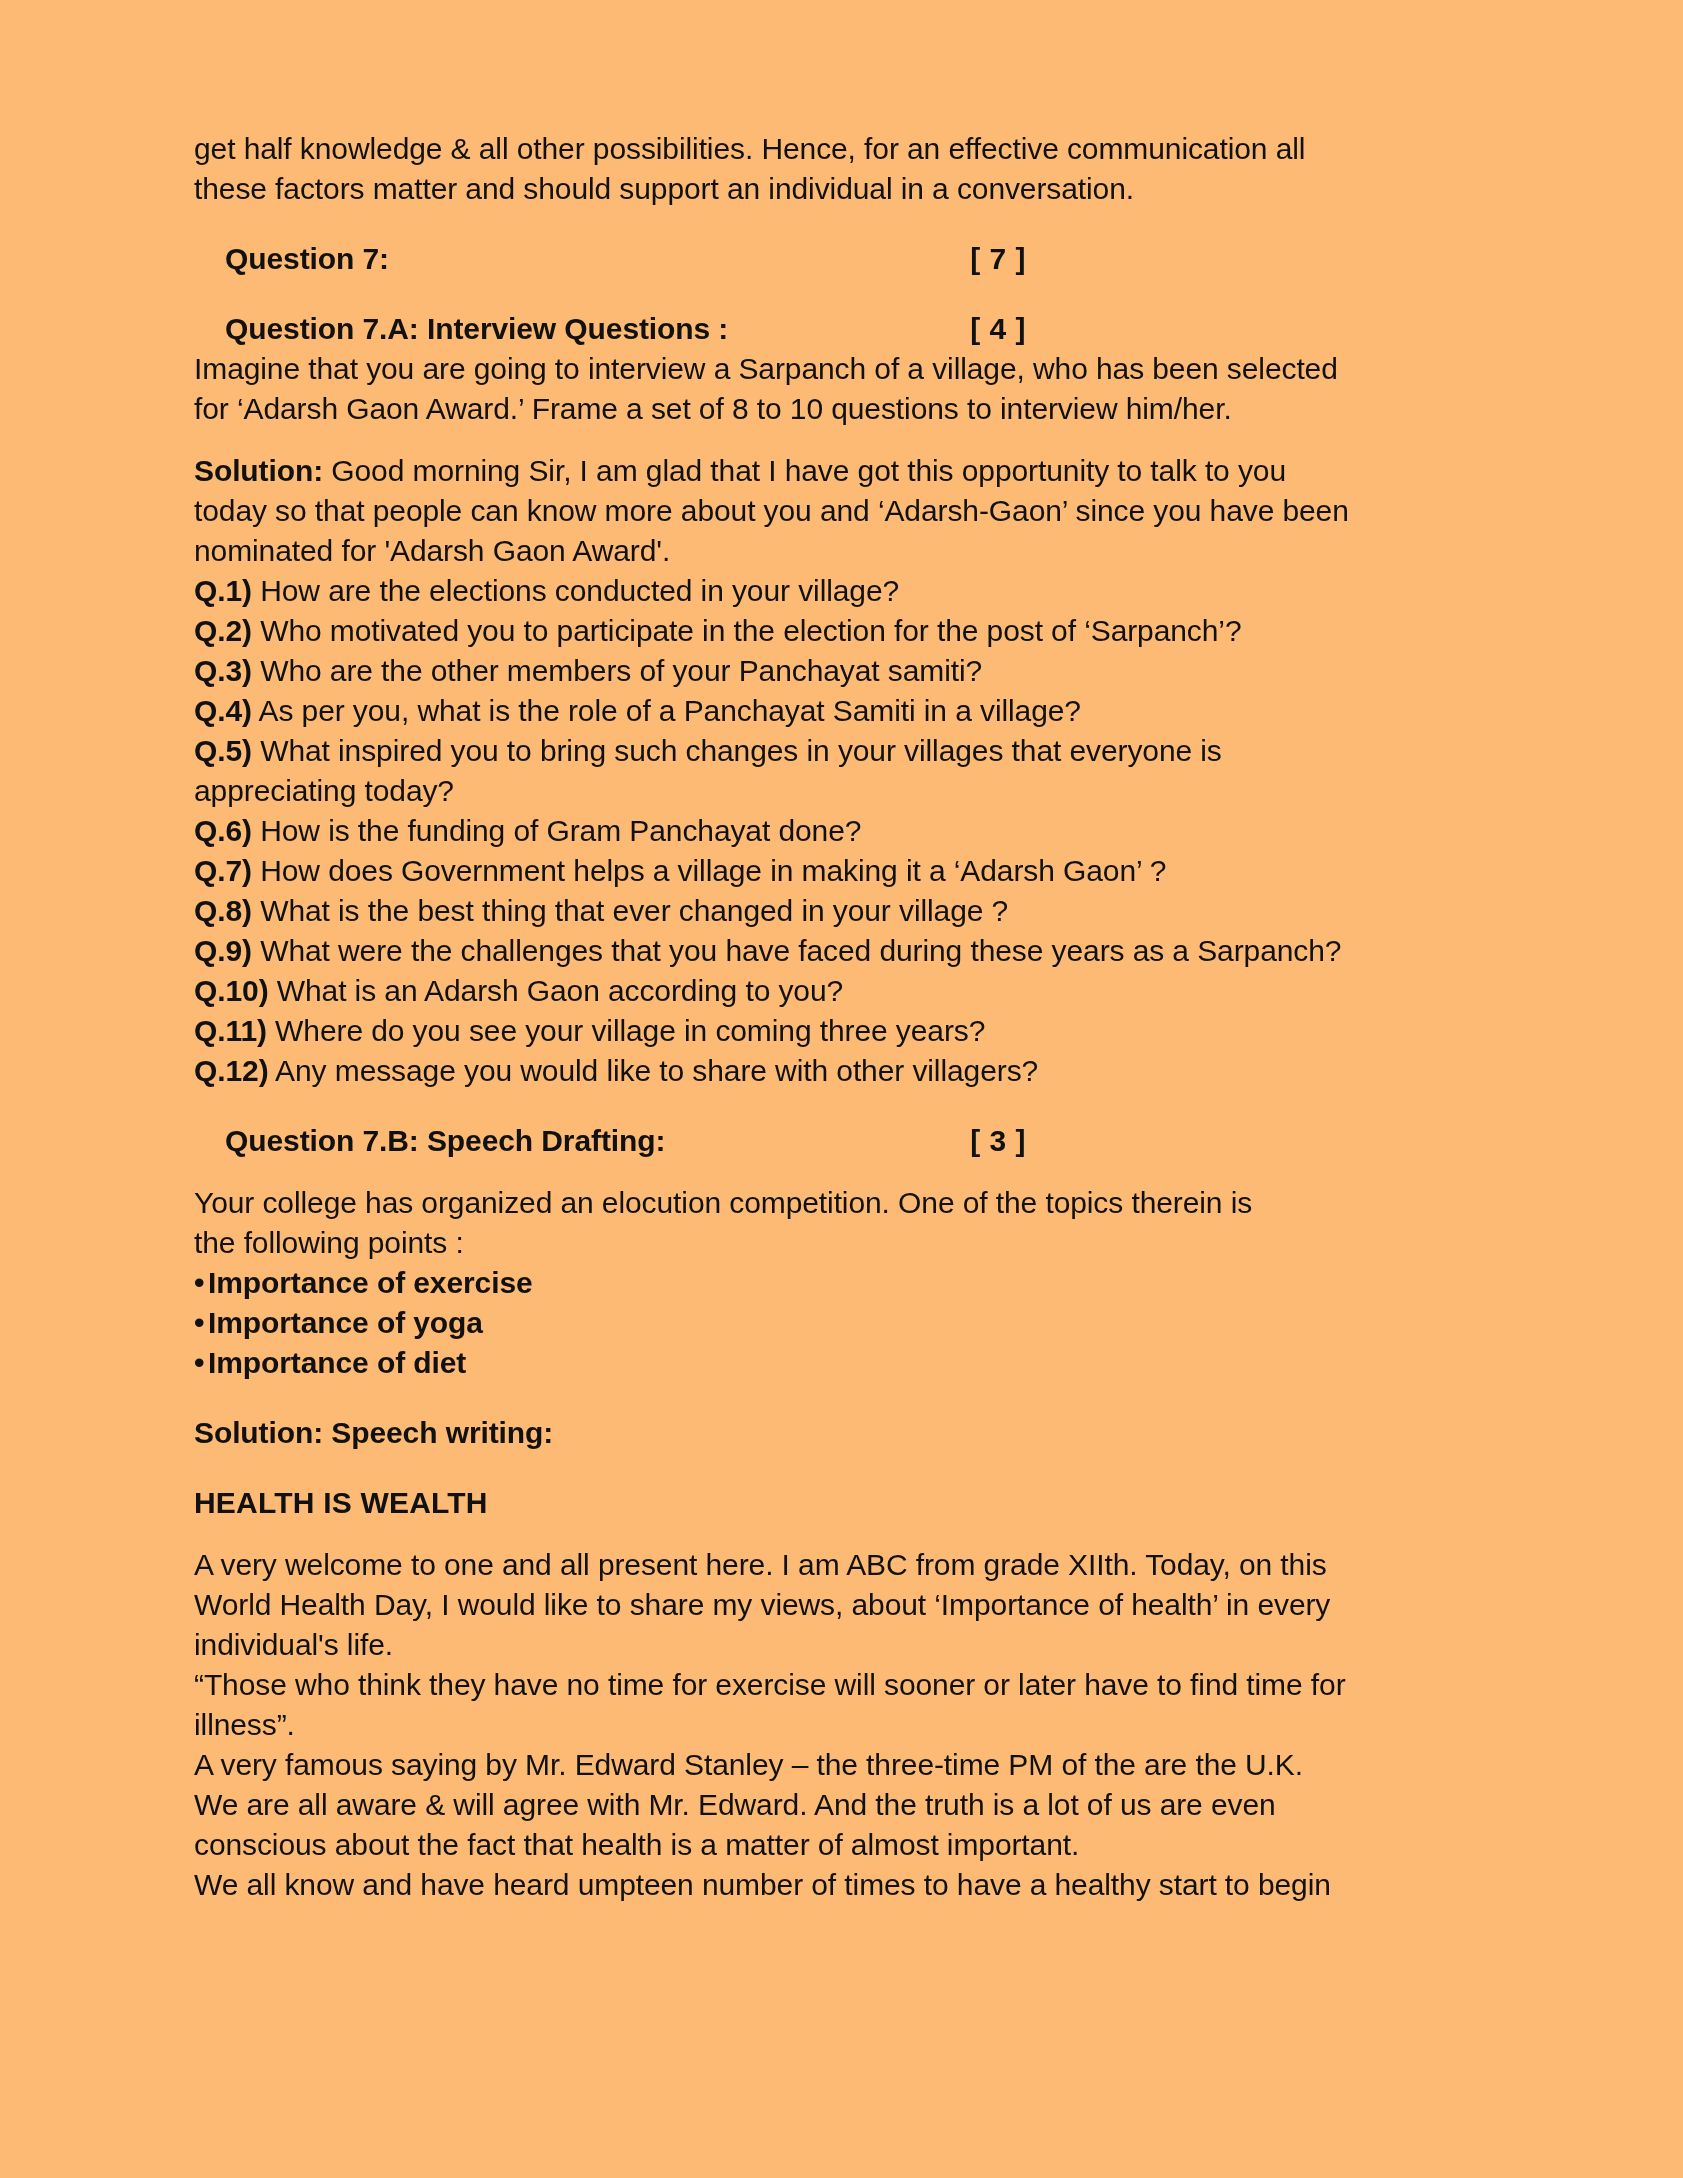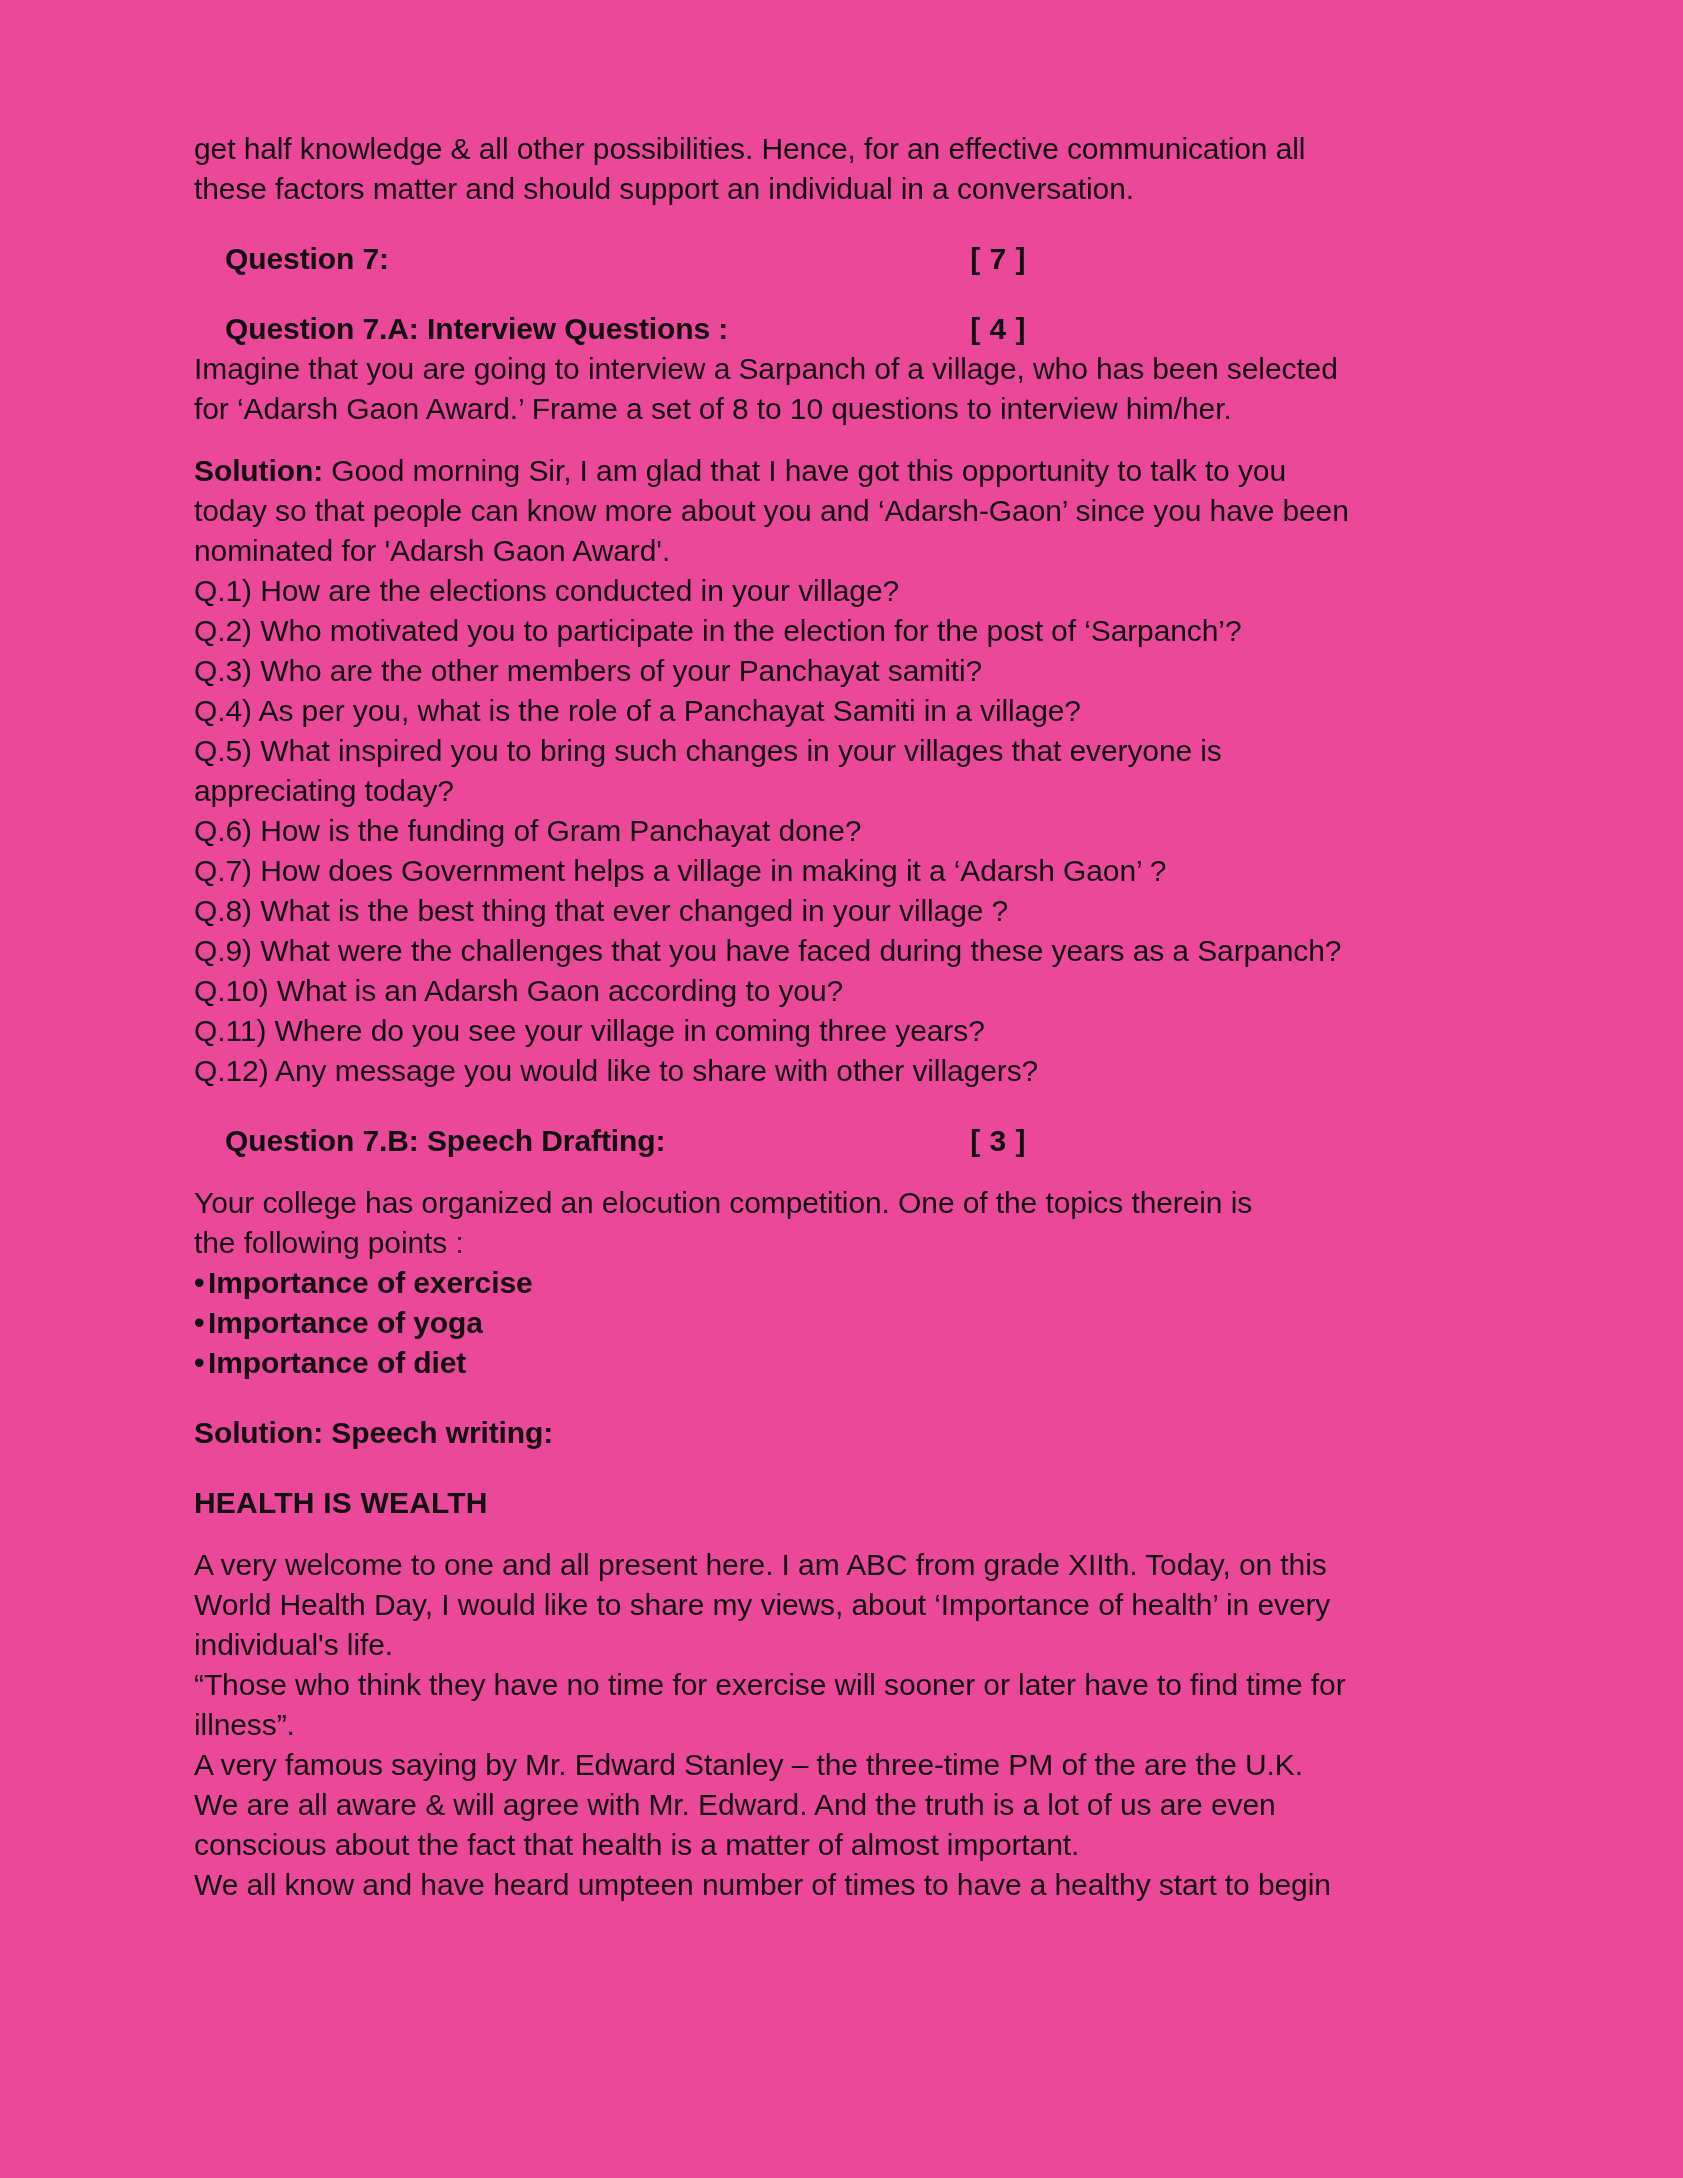--- a/index.html
+++ b/index.html
@@ -4,21 +4,21 @@
 <style>
   html, body {
     margin: 0;
     padding: 0;
     background: #ffffff;
   }
   .page {
     position: relative;
     width: 1683px;
     height: 2178px;
-    background: #ec4899;
+    background: #fdba74;
     box-sizing: border-box;
     padding: 129px 194px 0 194px;
     font-family: "Liberation Sans", sans-serif;
     color: #111111;
     -webkit-font-smoothing: antialiased;
   }
   .content {
     width: 1295px;
     font-size: 30px;
     line-height: 40px;
@@ -54,21 +54,21 @@
     padding-right: 463px;
   }
 
   .bold { font-weight: bold; }
 
   
   .qline {
     margin: 0;
   }
   .qline .qnum {
-    font-weight: normal;
+    font-weight: bold;
   }
 
   
   .bullet-line {
     margin: 0;
     font-weight: bold;
   }
   .bullet-line .dot {
     display: inline-block;
     width: 14px;

